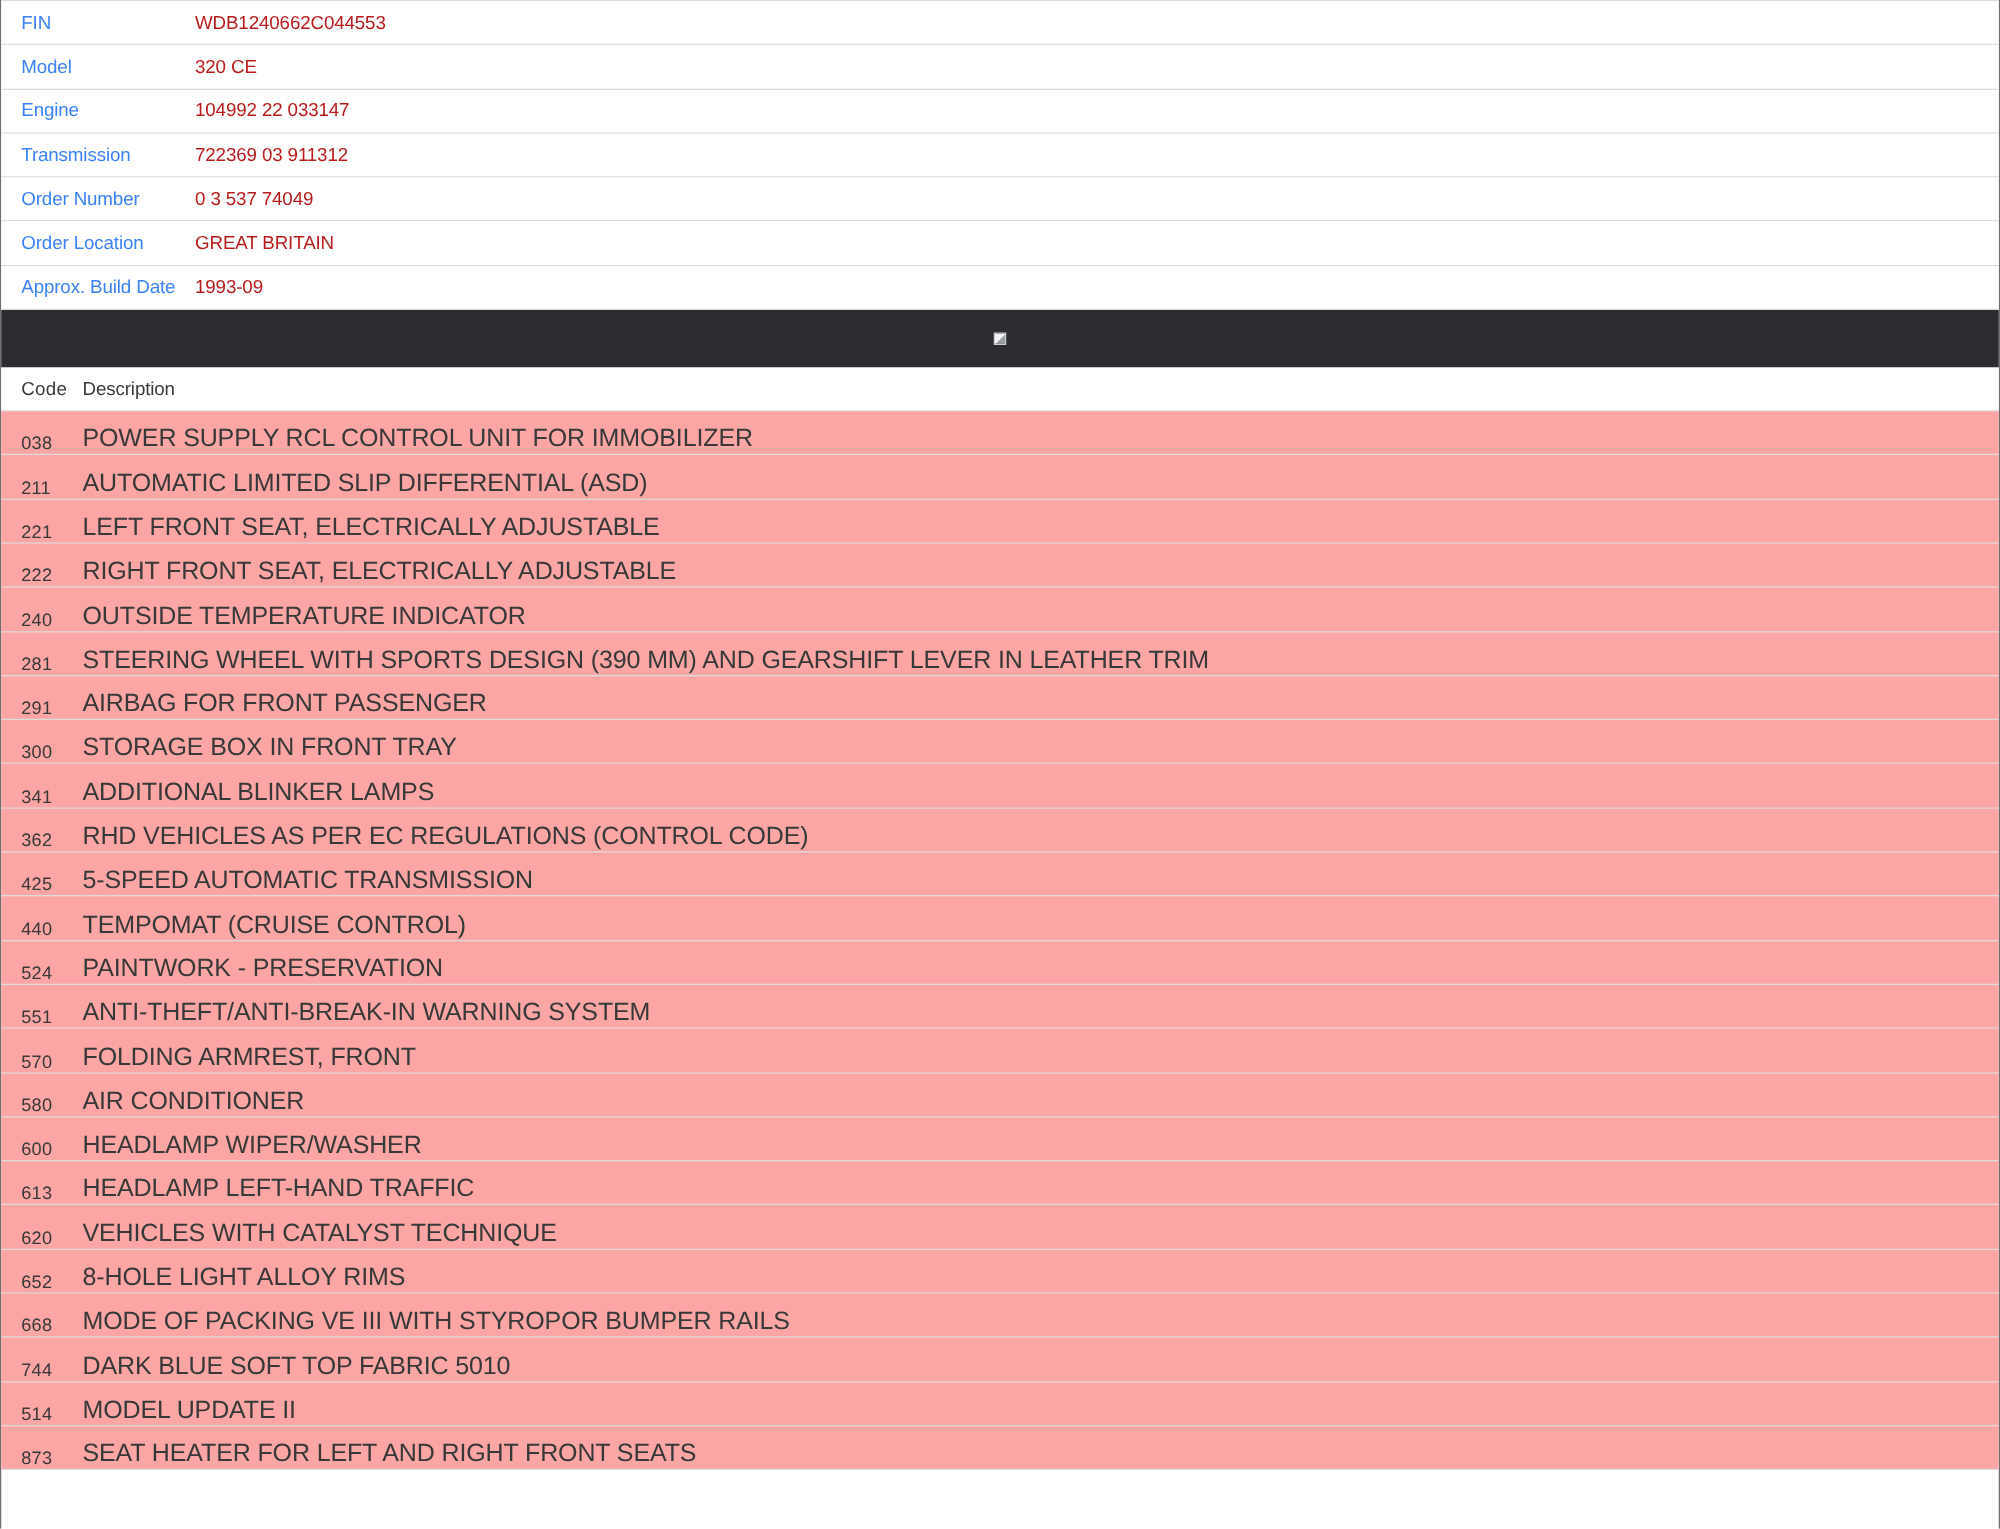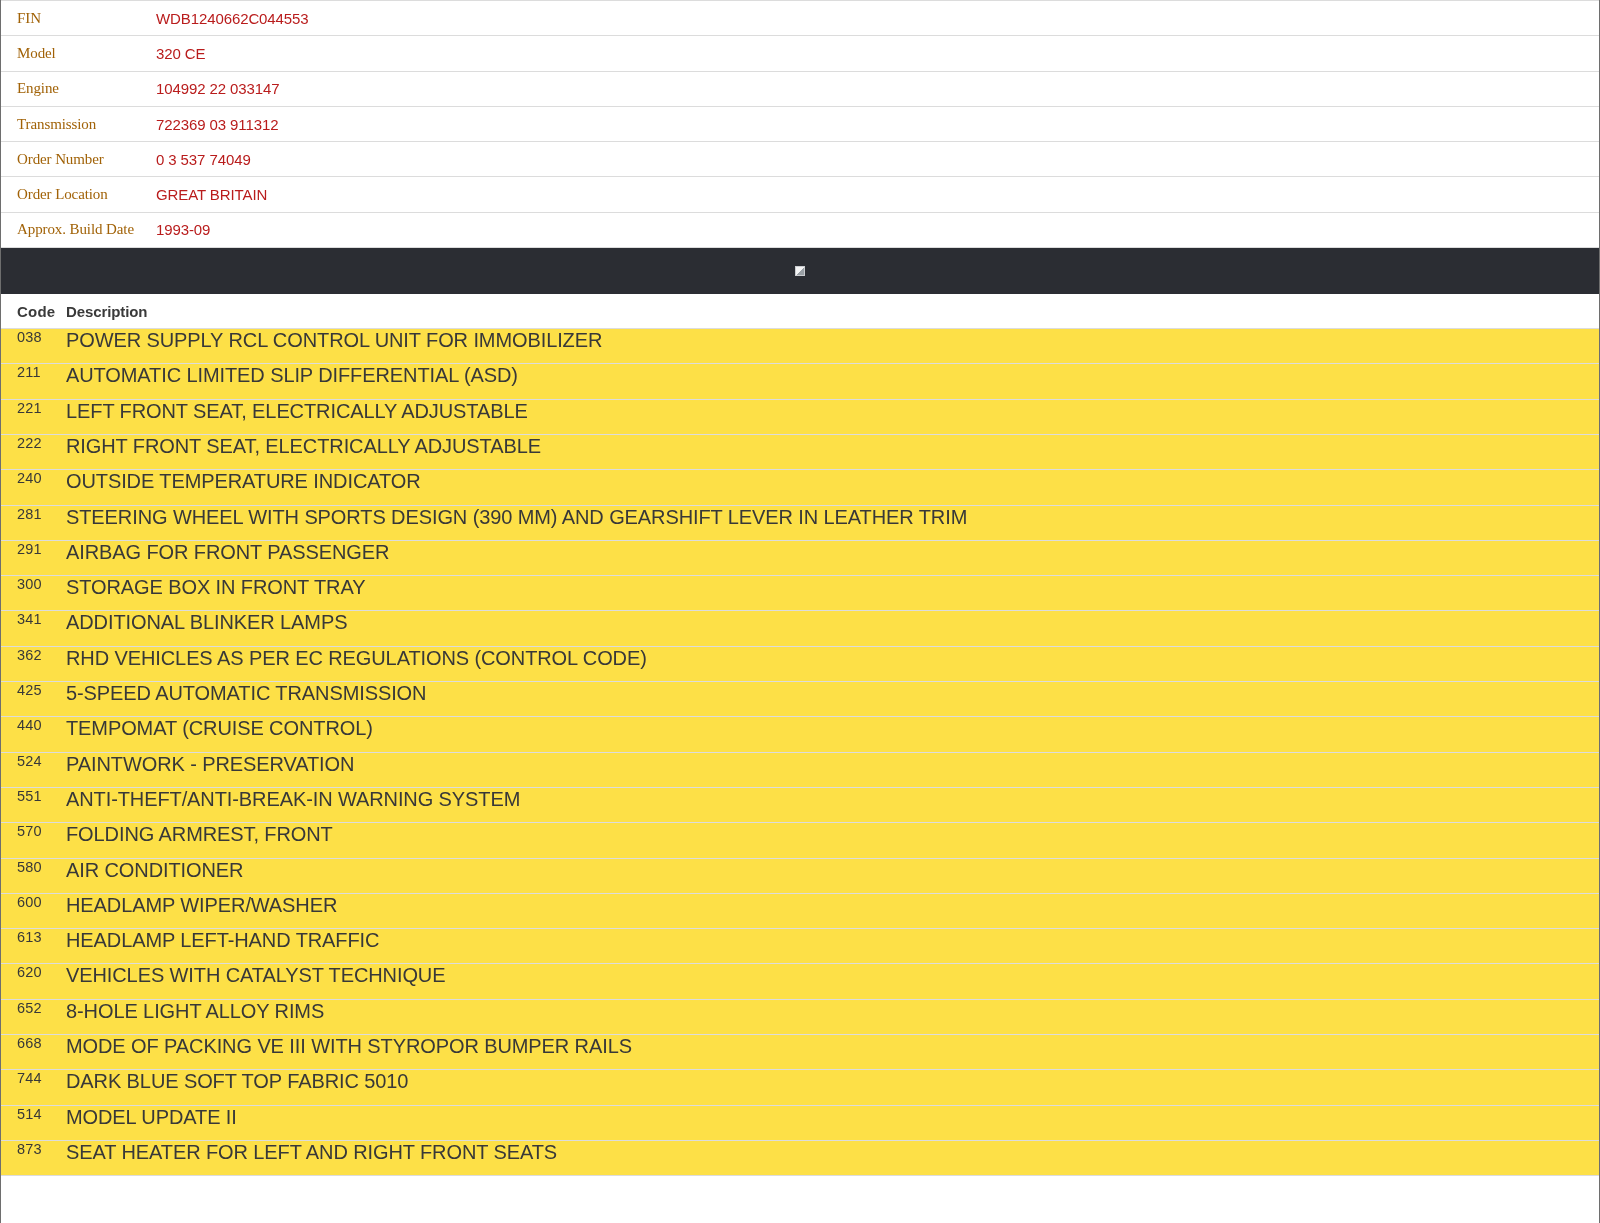--- a/index.html
+++ b/index.html
@@ -20,24 +20,23 @@
     display: flex;
     align-items: center;
     height: 35.3px;
     border-bottom: 1px solid #dcdcdc;
     background: #ffffff;
   }
   .info-label {
     width: 155px;
     padding-left: 16px;
     font-size: 15px;
-    color: #a16207;
+    color: #3b82f6;
     letter-spacing: -0.1px;
     flex: 0 0 155px;
-    font-family: Liberation Serif, serif;
   }
   .info-value {
     font-size: 15px;
     color: #b91c1c;
     letter-spacing: -0.1px;
   }
 
   
   .banner {
     height: 46px;
@@ -54,33 +53,32 @@
     background: linear-gradient(135deg, #f4f4f5 0%, #f4f4f5 55%, #9aa0a6 55%, #9aa0a6 100%);
   }
 
   
   .codes-header {
     display: flex;
     align-items: center;
     height: 35px;
     border-bottom: 1px solid #dcdcdc;
     background: #ffffff;
-    font-weight: bold;
   }
   .codes-header .code-col,
   .codes-header .desc-col {
     font-size: 15px;
     color: #3a3a3a;
   }
   .code-row {
     display: flex;
-    align-items: flex-start;
+    align-items: flex-end;
     height: 35.3px;
     border-bottom: 1px solid #dcdcdc;
-    background: #fde047;
+    background: #fca5a5;
   }
   .code-col {
     flex: 0 0 65px;
     width: 65px;
     padding-left: 16px;
     font-size: 14.5px;
     color: #383838;
     letter-spacing: 0.2px;
   }
   .desc-col {

